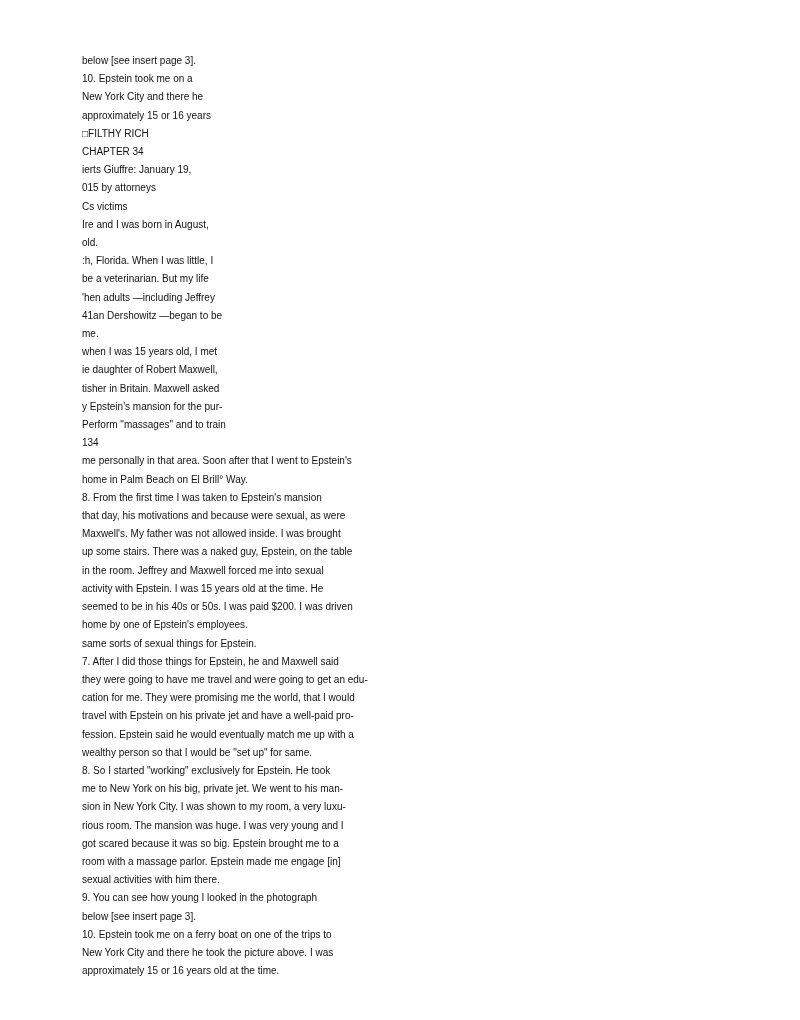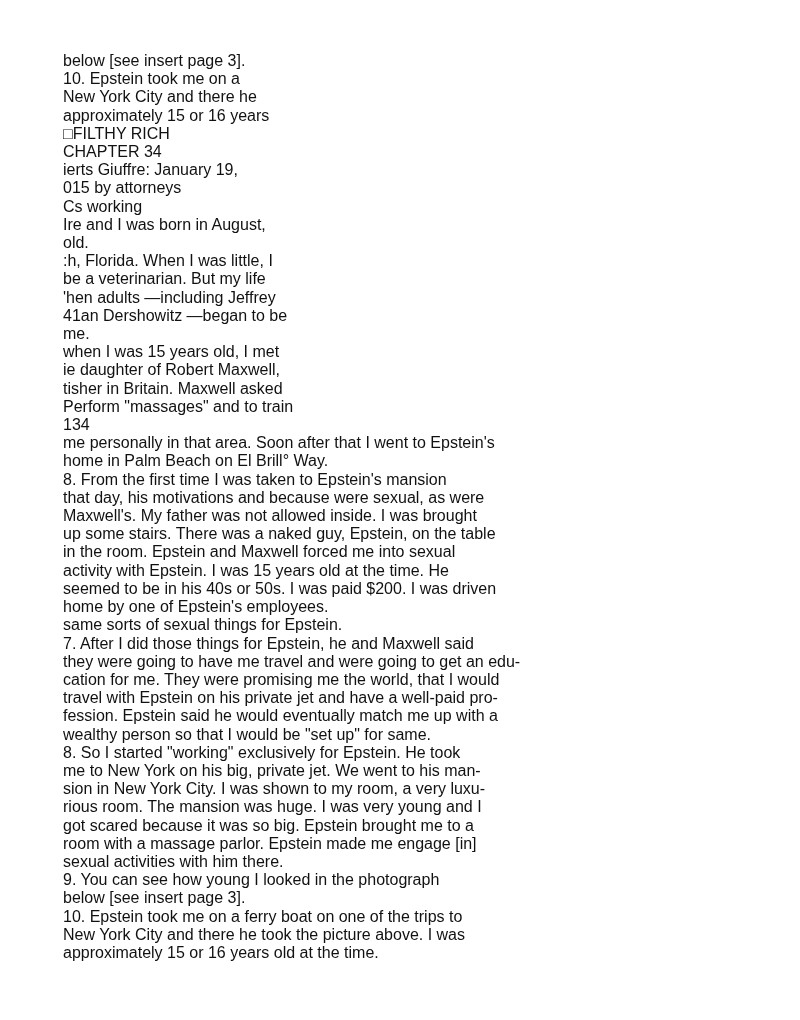--- a/index.html
+++ b/index.html
@@ -9,24 +9,24 @@
     }
     body {
       width: 800px;
       height: 1020px;
       position: relative;
       overflow: hidden;
       font-family: "Liberation Sans", sans-serif;
     }
     .doc-text {
       position: absolute;
-      left: 63px;
+      left: 82px;
       top: 52px;
       width: 680px;
-      font-size: 16px;
+      font-size: 10px;
       line-height: 18.2px;
       color: #111111;
       letter-spacing: 0;
     }
     .line {
       white-space: pre;
       min-height: 18.2px;
     }
   </style>
 </head>
@@ -34,40 +34,41 @@
 
 <div class="doc-text" id="doc-lines" style="color: rgb(17, 17, 17);">
     <div class="line">below [see insert page 3].</div>
     <div class="line">10. Epstein took me on a</div>
     <div class="line">New York City and there he</div>
     <div class="line">approximately 15 or 16 years</div>
     <div class="line">□FILTHY RICH</div>
     <div class="line">CHAPTER 34</div>
     <div class="line">ierts Giuffre: January 19,</div>
     <div class="line">015 by attorneys</div>
-    <div class="line">Cs working</div>
+    <div class="line">Cs victims</div>
     <div class="line">Ire and I was born in August,</div>
     <div class="line">old.</div>
     <div class="line">:h, Florida. When I was little, I</div>
     <div class="line">be a veterinarian. But my life</div>
     <div class="line">'hen adults —including Jeffrey</div>
     <div class="line">41an Dershowitz —began to be</div>
     <div class="line">me.</div>
     <div class="line">when I was 15 years old, I met</div>
     <div class="line">ie daughter of Robert Maxwell,</div>
     <div class="line">tisher in Britain. Maxwell asked</div>
+    <div class="line">y Epstein's mansion for the pur-</div>
     <div class="line">Perform "massages" and to train</div>
     <div class="line">134</div>
     <div class="line">me personally in that area. Soon after that I went to Epstein's</div>
     <div class="line">home in Palm Beach on El Brill° Way.</div>
     <div class="line">8. From the first time I was taken to Epstein's mansion</div>
     <div class="line">that day, his motivations and because were sexual, as were</div>
     <div class="line">Maxwell's. My father was not allowed inside. I was brought</div>
     <div class="line">up some stairs. There was a naked guy, Epstein, on the table</div>
-    <div class="line">in the room. Epstein and Maxwell forced me into sexual</div>
+    <div class="line">in the room. Jeffrey and Maxwell forced me into sexual</div>
     <div class="line">activity with Epstein. I was 15 years old at the time. He</div>
     <div class="line">seemed to be in his 40s or 50s. I was paid $200. I was driven</div>
     <div class="line">home by one of Epstein's employees.</div>
     <div class="line">same sorts of sexual things for Epstein.</div>
     <div class="line">7. After I did those things for Epstein, he and Maxwell said</div>
     <div class="line">they were going to have me travel and were going to get an edu-</div>
     <div class="line">cation for me. They were promising me the world, that I would</div>
     <div class="line">travel with Epstein on his private jet and have a well-paid pro-</div>
     <div class="line">fession. Epstein said he would eventually match me up with a</div>
     <div class="line">wealthy person so that I would be "set up" for same.</div>

